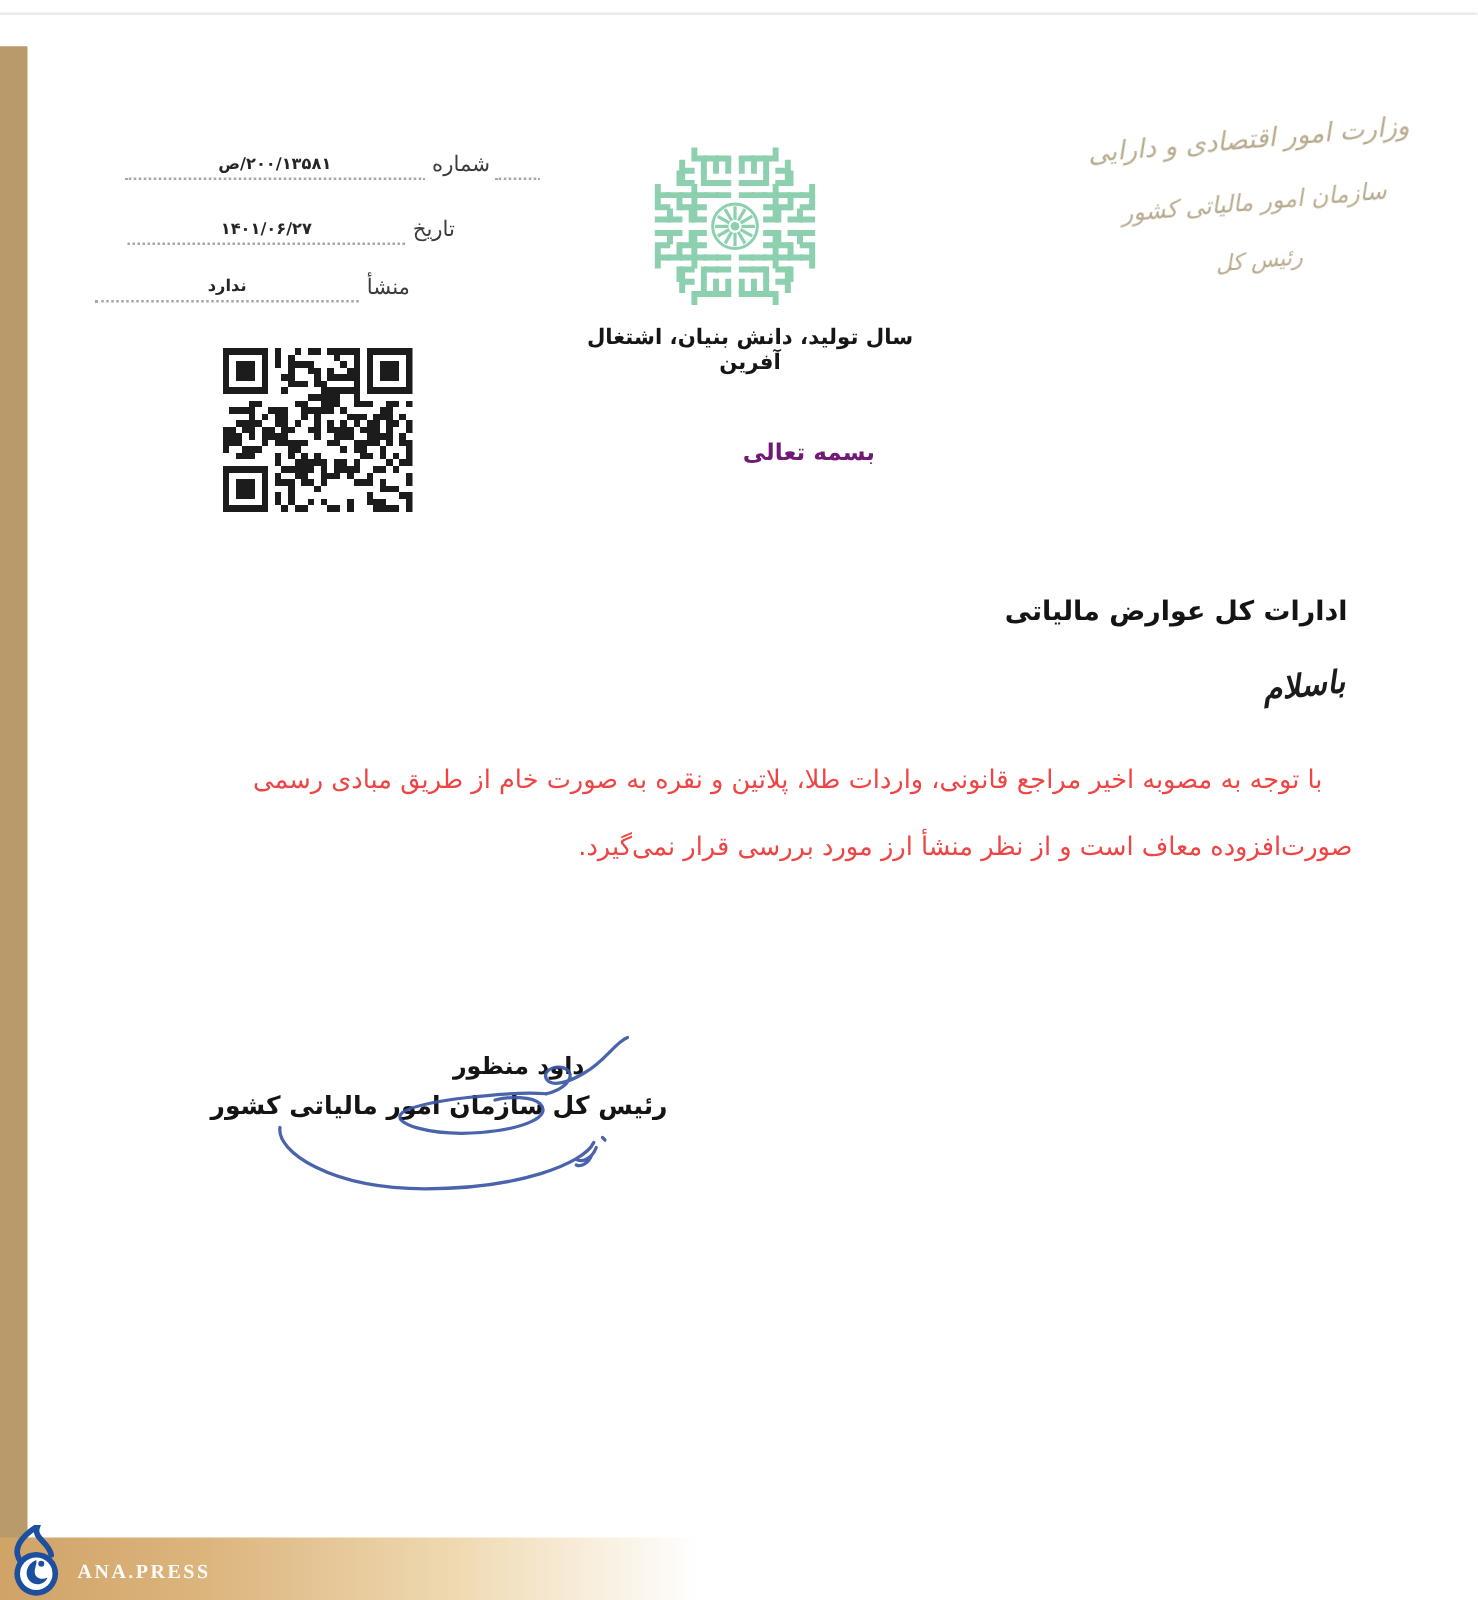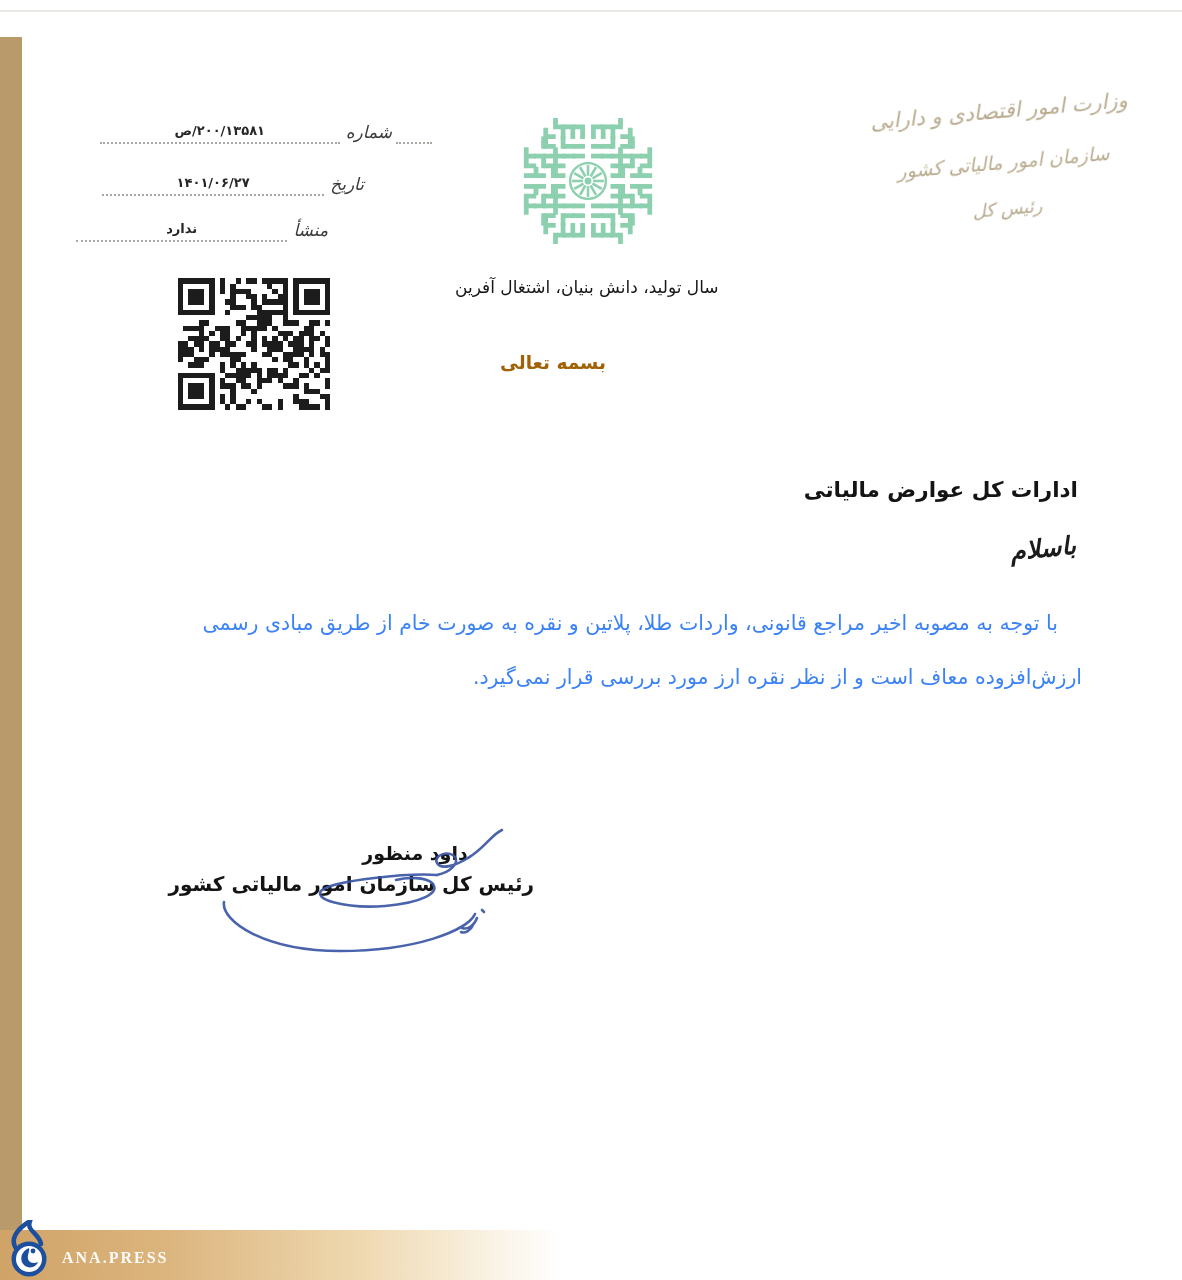--- a/index.html
+++ b/index.html
@@ -26,61 +26,61 @@
   .calligraphy .c1{font-size:21px;line-height:30px;}
   .calligraphy .c2{font-size:19px;line-height:28px;margin-top:22px;}
   .calligraphy .c3{font-size:18px;line-height:26px;margin-top:20px;}
 
   
   .form-row{display:flex;direction:rtl;align-items:flex-end;}
   .row-number{top:120px;left:100px;width:332px;}
   .row-date{top:172px;left:102px;width:266px;}
   .row-attachment{top:218px;left:76px;width:256px;}
   .fld-label{
-    font-size:17px;color:#3c3c3c;font-style:italic;
+    font-size:17px;color:#3c3c3c;
     padding:0 4px 2px 6px;white-space:nowrap;
   }
   .leader-sm{width:36px;border-bottom:2px dotted #a9a7a2;height:22px;}
   .value-line{
     flex:1;border-bottom:2px dotted #a9a7a2;
     text-align:center;padding-bottom:3px;
   }
   .fld-value{font-size:13px;font-weight:bold;color:#262626;white-space:nowrap;}
 
   
   .qr{top:278px;left:178px;width:152px;height:132px;}
   .qr svg{width:100%;height:100%;shape-rendering:crispEdges;}
 
   
   .org-logo{top:116px;left:516px;width:144px;height:130px;}
   .org-logo svg{width:100%;height:100%;}
 
   .slogan{
-    top:277px;left:455px;width:290px;
-    font-size:17px;font-weight:normal;color:#161616;letter-spacing:.2px;
+    top:260px;left:455px;width:290px;text-align:center;
+    font-size:17px;font-weight:bold;color:#161616;letter-spacing:.2px;
   }
   .bismillah{
-    top:352px;left:500px;width:200px;text-align:left;
-    font-size:18.5px;font-weight:bold;color:#a16207;
+    top:352px;left:500px;width:200px;text-align:right;
+    font-size:18.5px;font-weight:bold;color:#701a75;
   }
 
   .addressee{
     top:477px;right:104px;
     font-size:21.5px;font-weight:bold;color:#141414;direction:rtl;
   }
   .salutation{
     top:534px;right:106px;
     font-size:25px;font-weight:bold;font-style:italic;color:#1b1b1b;
     transform:rotate(-6deg);direction:rtl;
   }
 
   
   .body-text{
     top:596px;right:100px;width:982px;direction:rtl;text-align:right;
-    font-size:20.5px;line-height:54px;color:#3b82f6;
+    font-size:20.5px;line-height:54px;color:#ef4444;
   }
   .body-text .indent{padding-right:24px;}
 
   
   .sig-name{
     top:842px;left:340px;width:150px;text-align:center;
     font-size:19px;font-weight:bold;color:#141414;direction:rtl;white-space:nowrap;
   }
   .sig-title{
     top:872px;left:220px;width:314px;text-align:center;
@@ -538,21 +538,21 @@
 </div>
 
 <div class="abs slogan">سال تولید، دانش بنیان، اشتغال آفرین</div>
 <div class="abs bismillah">بسمه تعالی</div>
 
 <div class="abs addressee">ادارات کل عوارض مالیاتی</div>
 <div class="abs salutation">باسلام</div>
 
 <div class="abs body-text">
   <div class="indent">با توجه به مصوبه اخیر مراجع قانونی، واردات طلا، پلاتین و نقره به صورت خام از طریق مبادی رسمی</div>
-  <div>ارزش‌افزوده معاف است و از نظر نقره ارز مورد بررسی قرار نمی‌گیرد.</div>
+  <div>صورت‌افزوده معاف است و از نظر منشأ ارز مورد بررسی قرار نمی‌گیرد.</div>
 </div>
 
 <div class="abs sig-name">داود منظور</div>
 <div class="abs sig-title">رئیس کل سازمان امور مالیاتی کشور</div>
 <div class="abs sig-ink">
   <svg viewBox="0 0 332 138">
     <g fill="none" stroke="#3a56a5" stroke-width="2.6" stroke-linecap="round" opacity="0.92">
       <path d="M298,6 C288,10 280,25 264,34 C251,42 237,46 233,39 C229,31 245,26 251,33 C255,39 247,48 233,51"></path>
       <path d="M233,51 C205,49 132,56 118,66 C107,75 141,85 181,82 C216,79 238,69 228,59 C222,53 203,53 192,56"></path>
       <path d="M20,78 C17,97 60,127 136,127 C211,127 263,107 271,90"></path>

